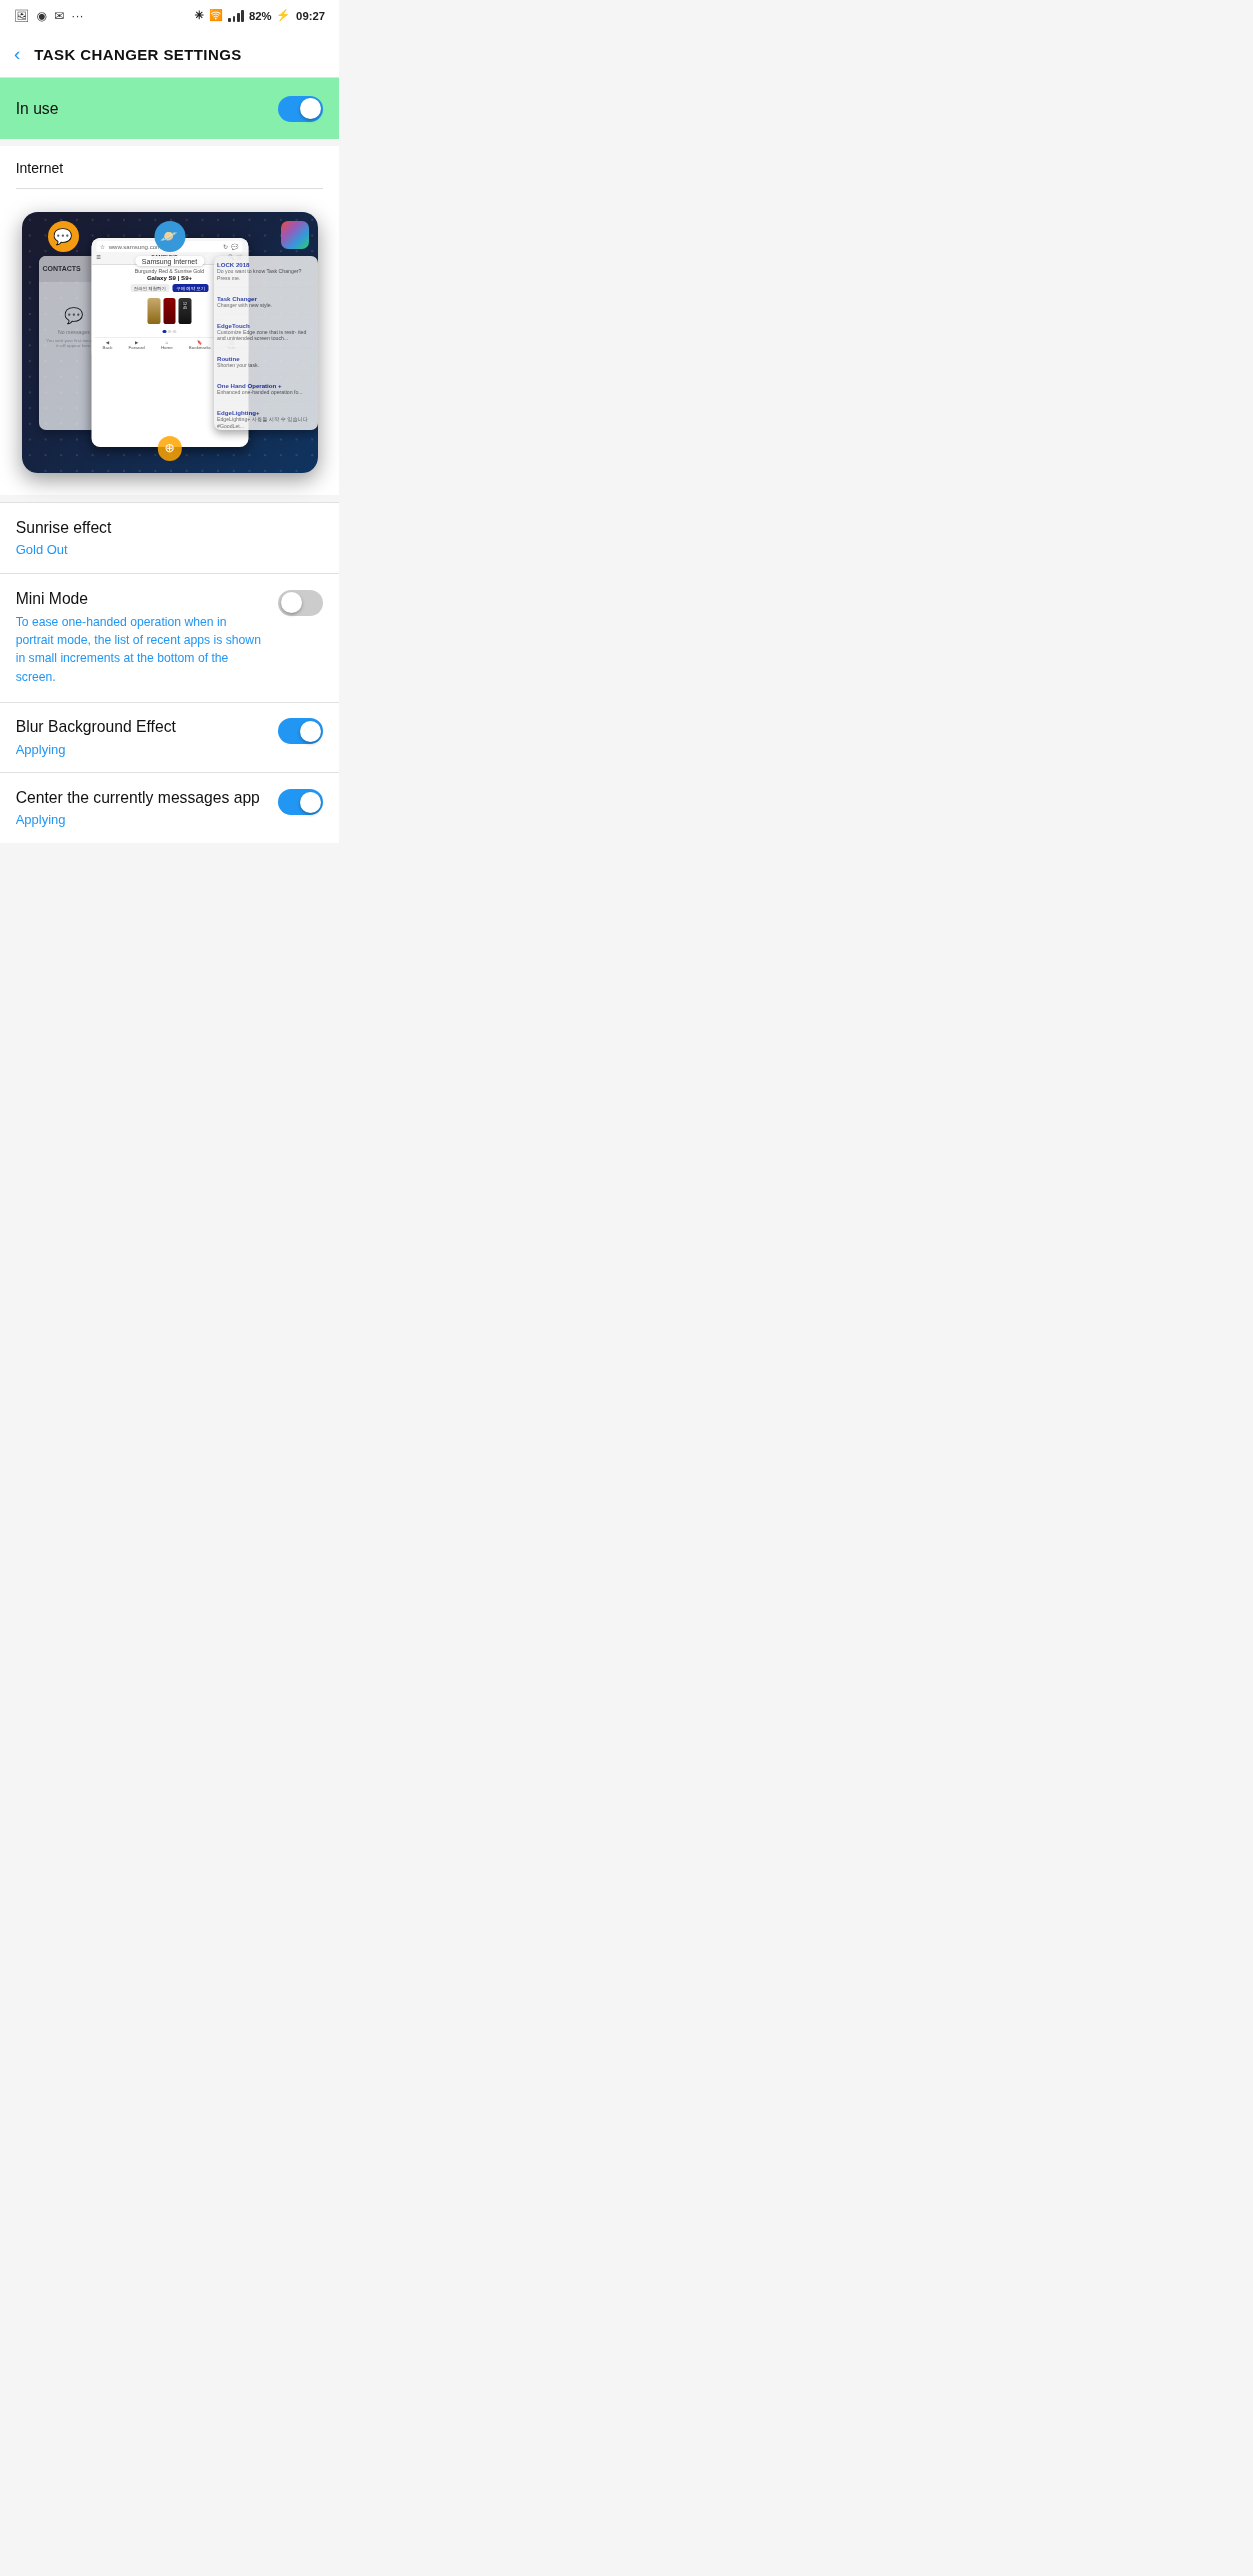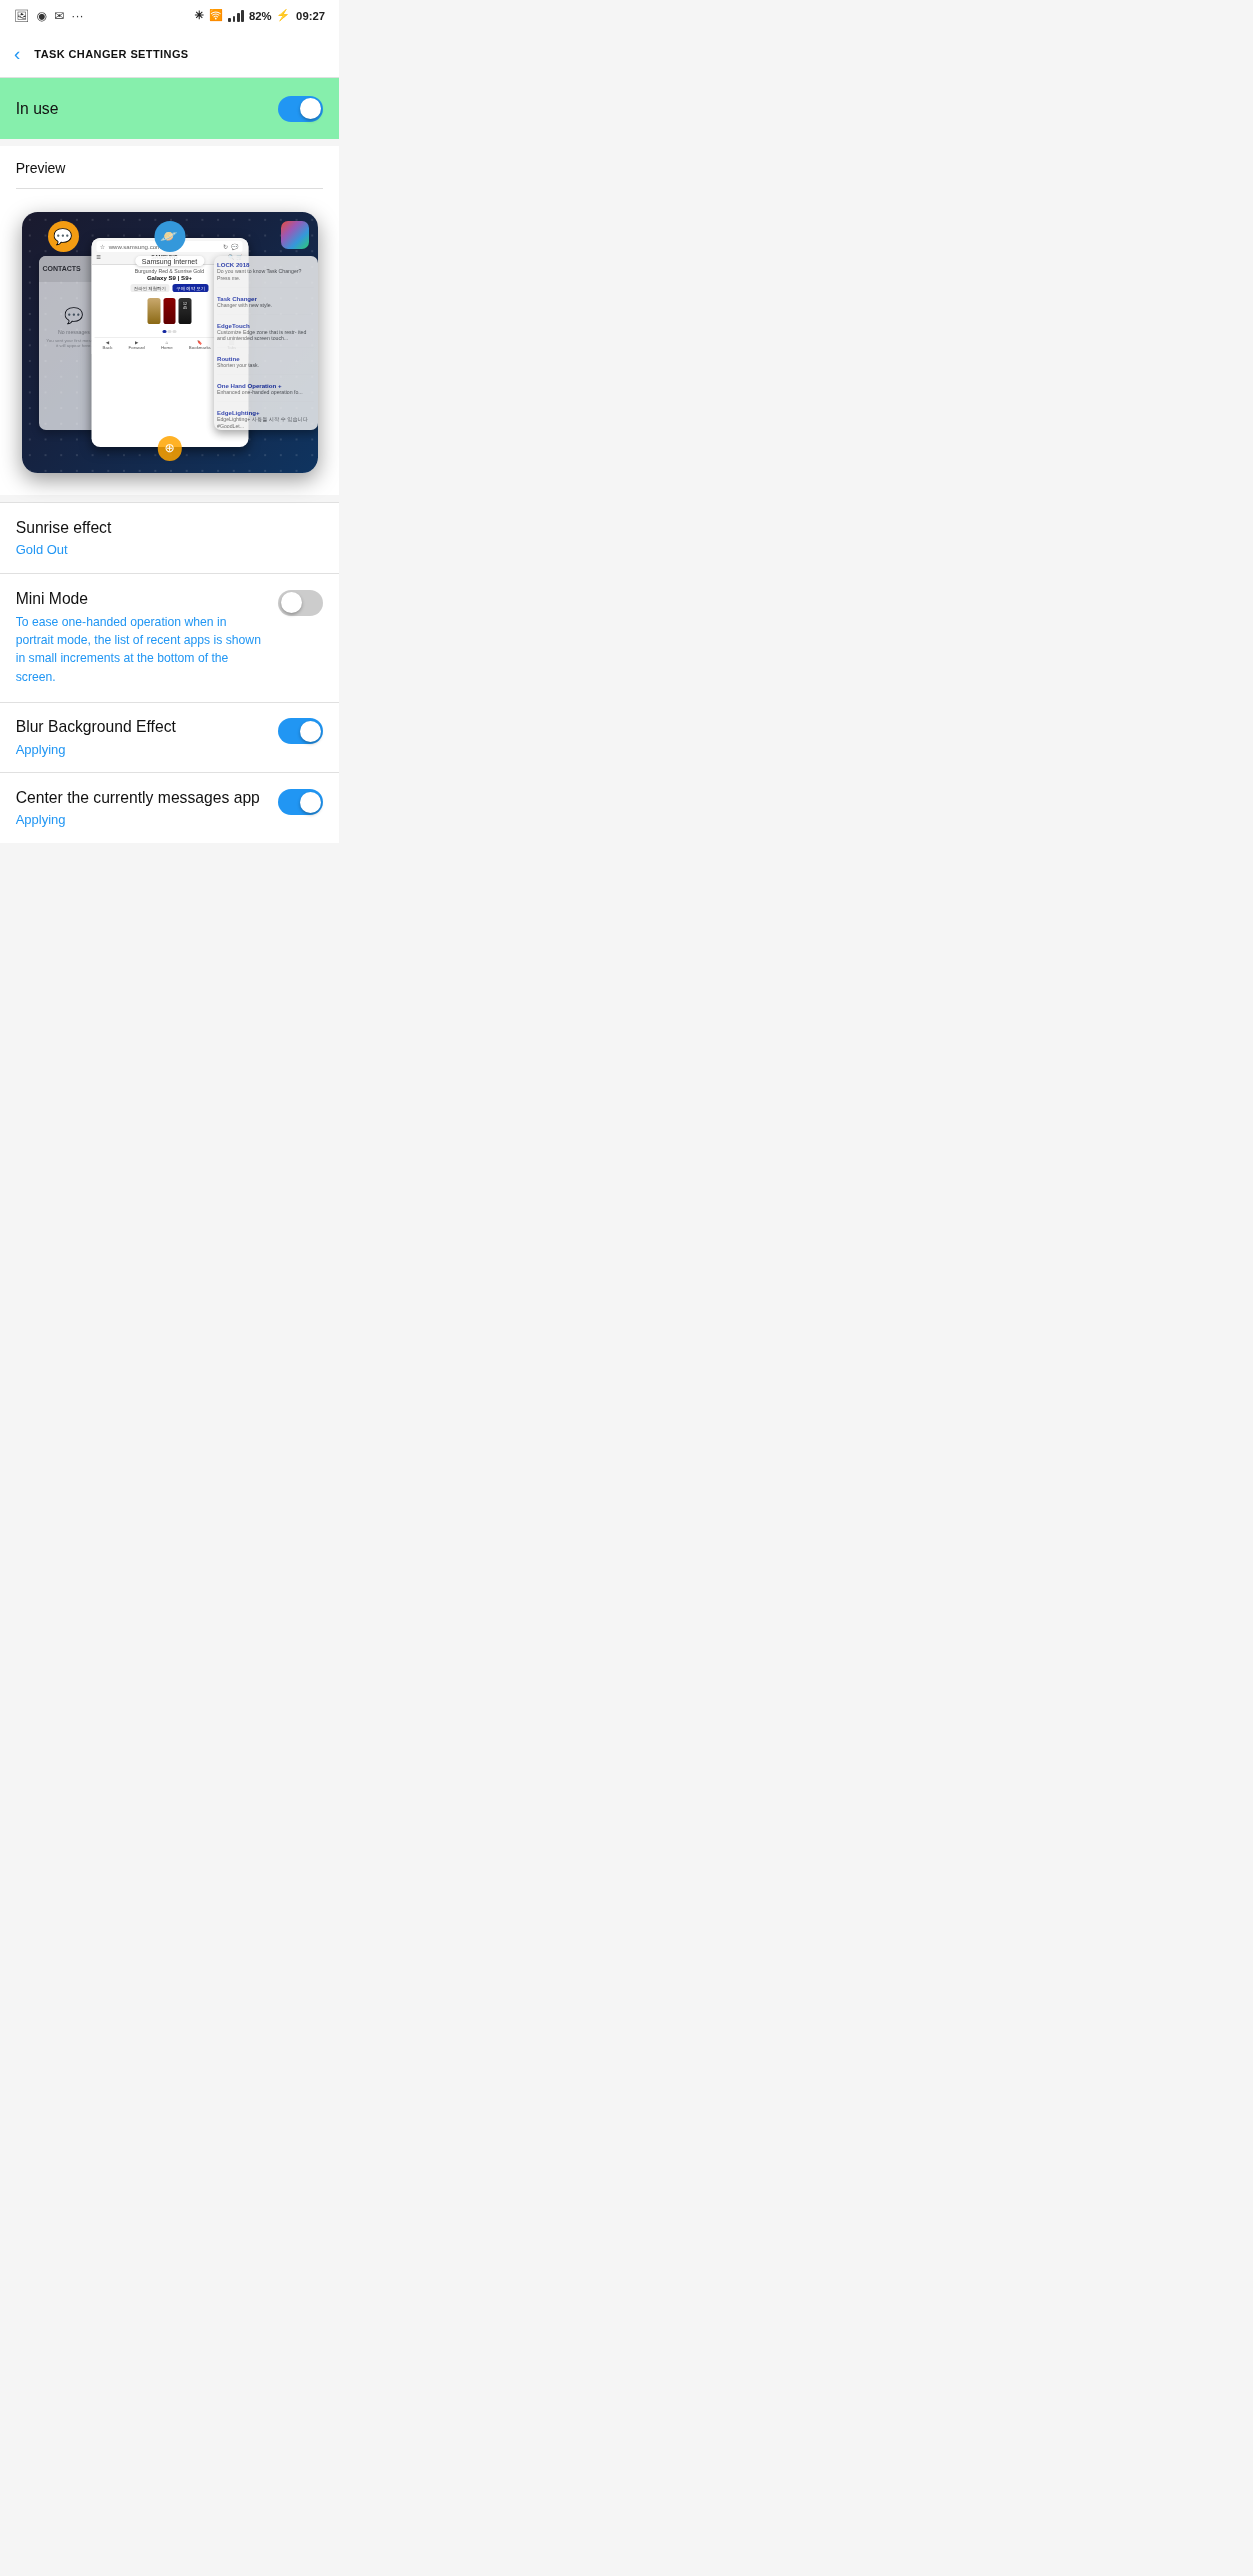--- a/index.html
+++ b/index.html
@@ -59,21 +59,21 @@
       border-bottom: 0.9px solid #e0e0e0;
     }
     .back-btn {
       color: #2196F3;
       font-size: 19px;
       margin-right: 14px;
       cursor: pointer;
       font-weight: 300;
     }
     .top-title {
-      font-size: 11px;
+      font-size: 15px;
       font-weight: 700;
       color: #111;
       letter-spacing: 0.4px;
     }
 
     
     .section {
       background: #86efac;
       margin-bottom: 7px;
       padding: 17.4px 15.7px;
@@ -416,21 +416,21 @@
     <label class="toggle">
       <input type="checkbox" checked="" style="">
       <div class="toggle-slider on">
         <div class="toggle-knob on"></div>
       </div>
     </label>
   </div>
 </div>
 
 <div class="preview-section">
-  <div class="preview-label">Preview</div>
+  <div class="preview-label">Internet</div>
   <hr class="preview-divider">
   <div class="preview-image-area">
     <div class="task-switcher">
       <div class="rain-dots"></div>
 
       <div class="app-card-left">
         <div style="background:#e8e8e8; height:26px; display:flex; align-items:center; padding:3.5px; font-size:7px; font-weight:600; color:#333;">CONTACTS</div>
         <div style="flex:1; padding:7px; background:#fff;">
           <div style="display:flex; flex-direction:column; align-items:center; margin-top:17.4px; color:#bbb; font-size:15.7px;">💬</div>
           <div style="font-size:5.2px; color:#999; text-align:center; margin-top:3.5px;">No messages</div>

